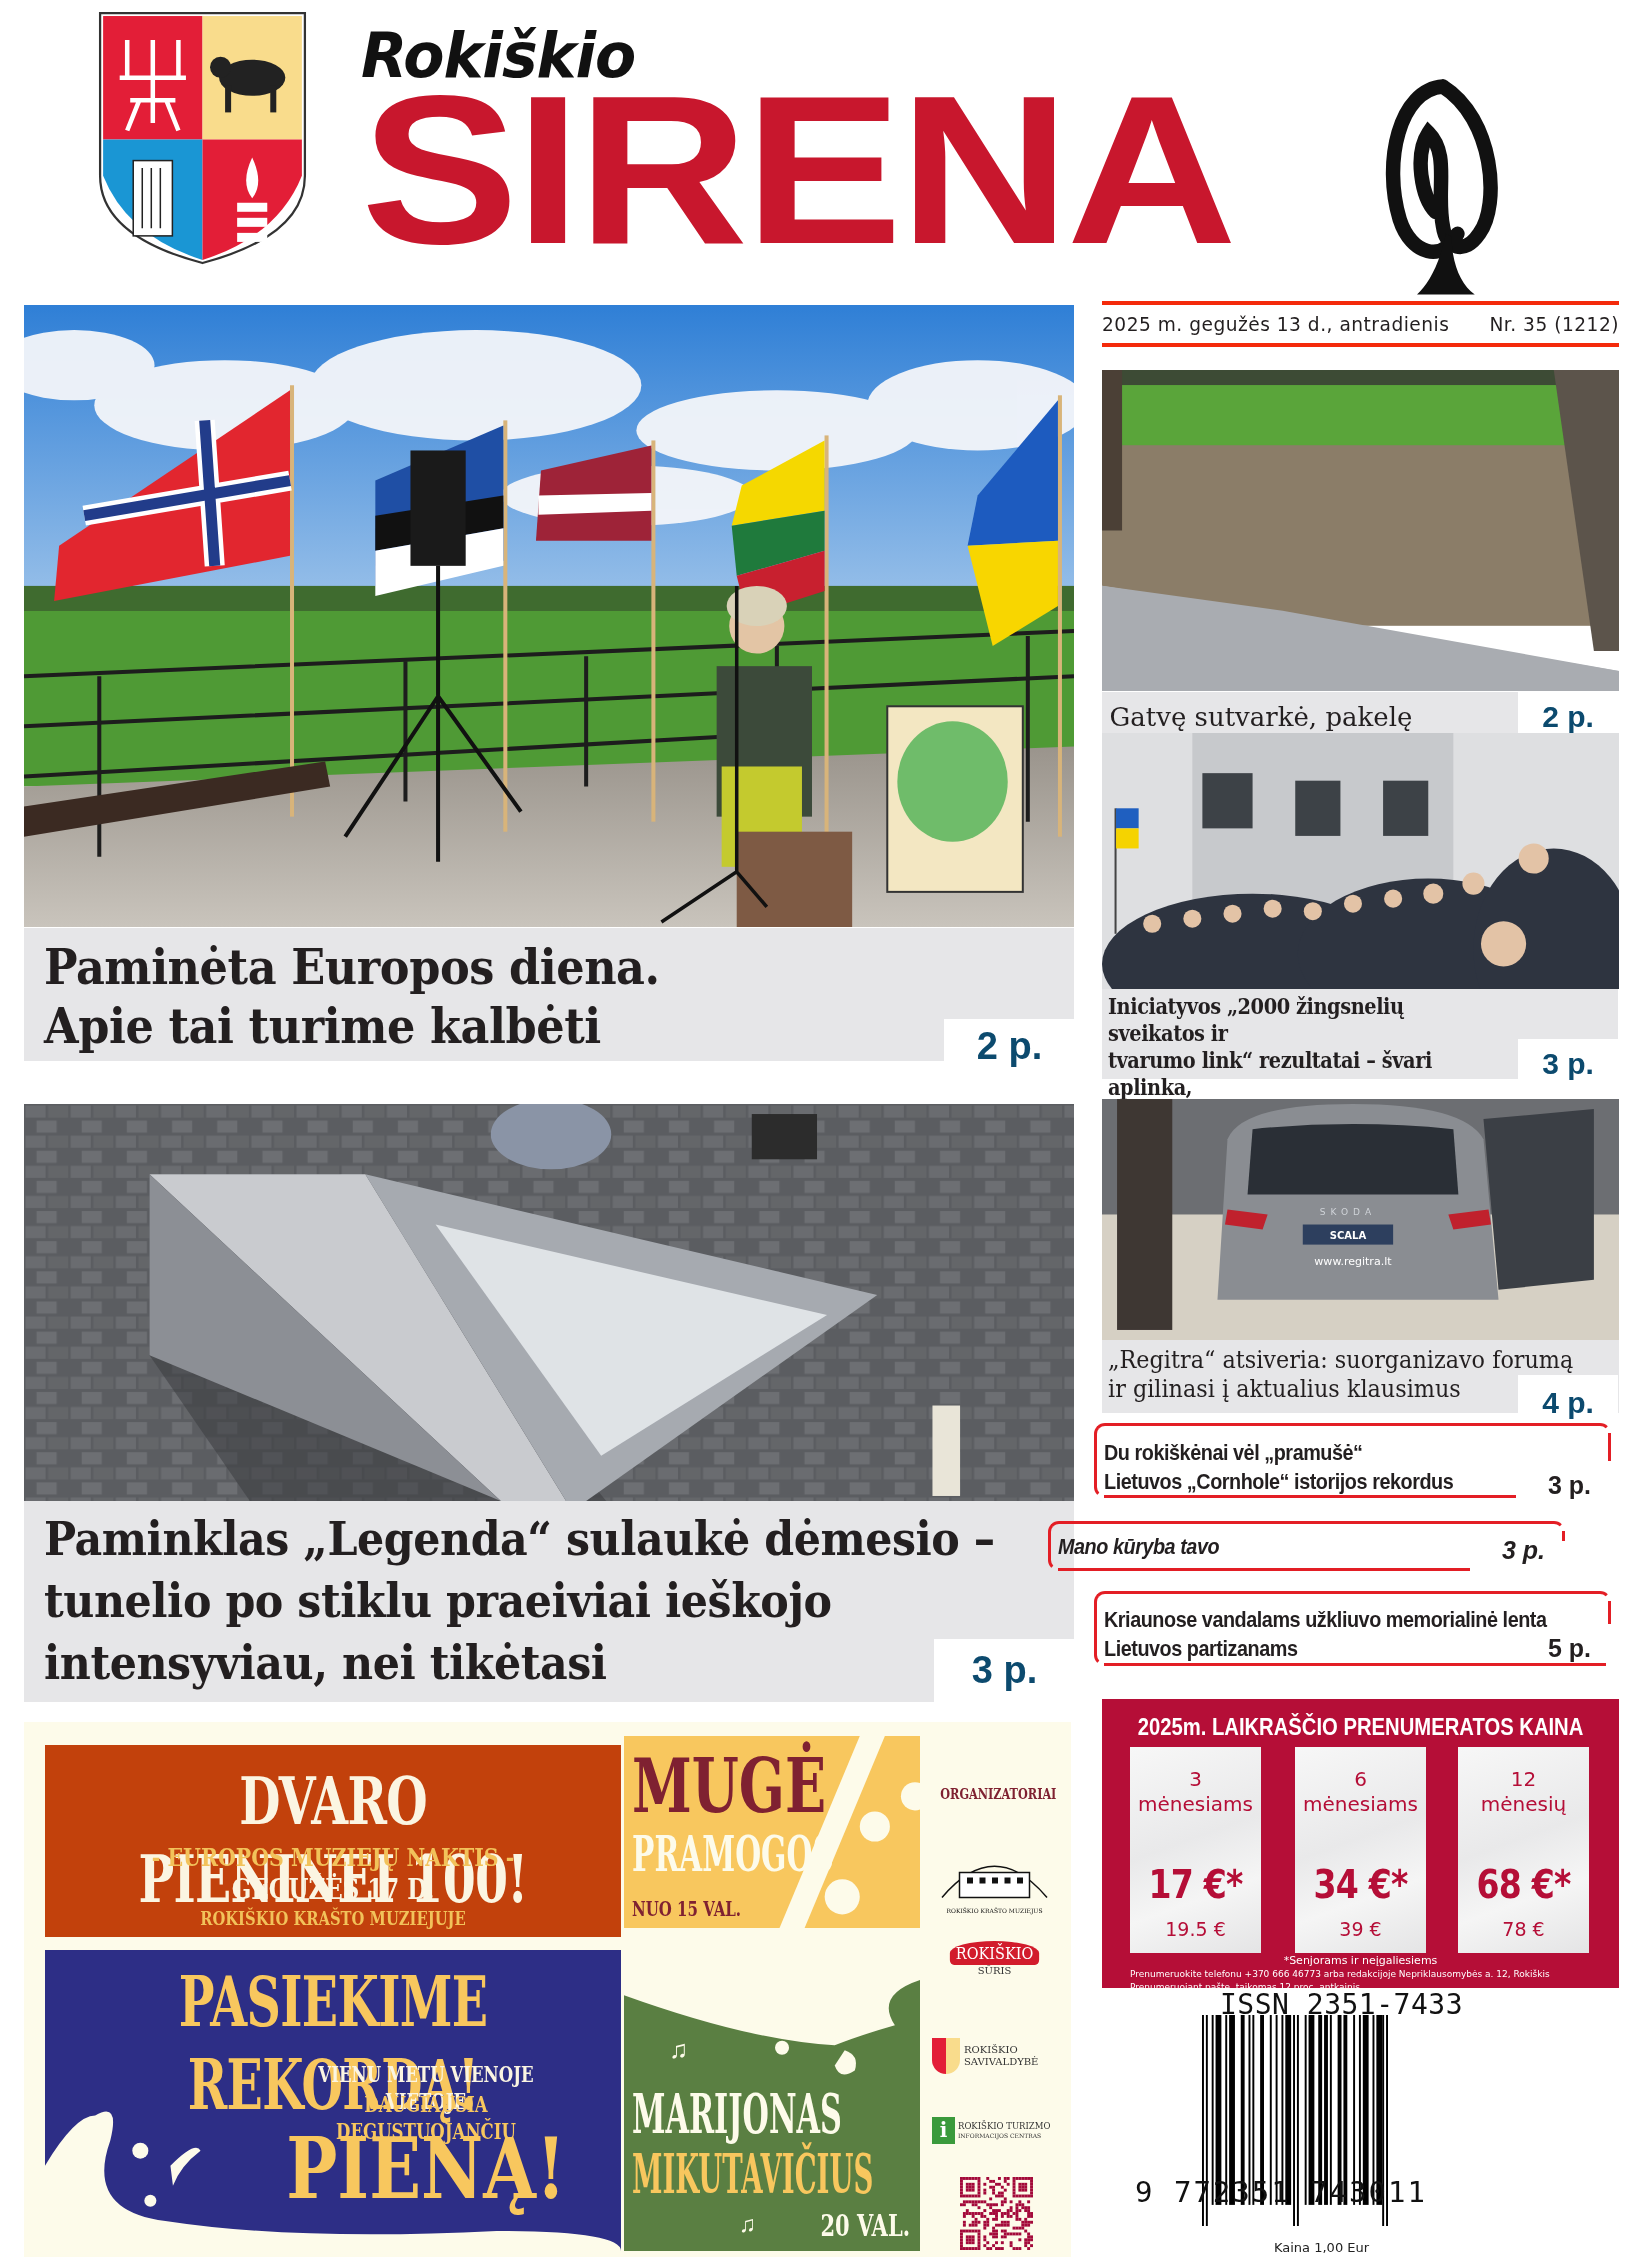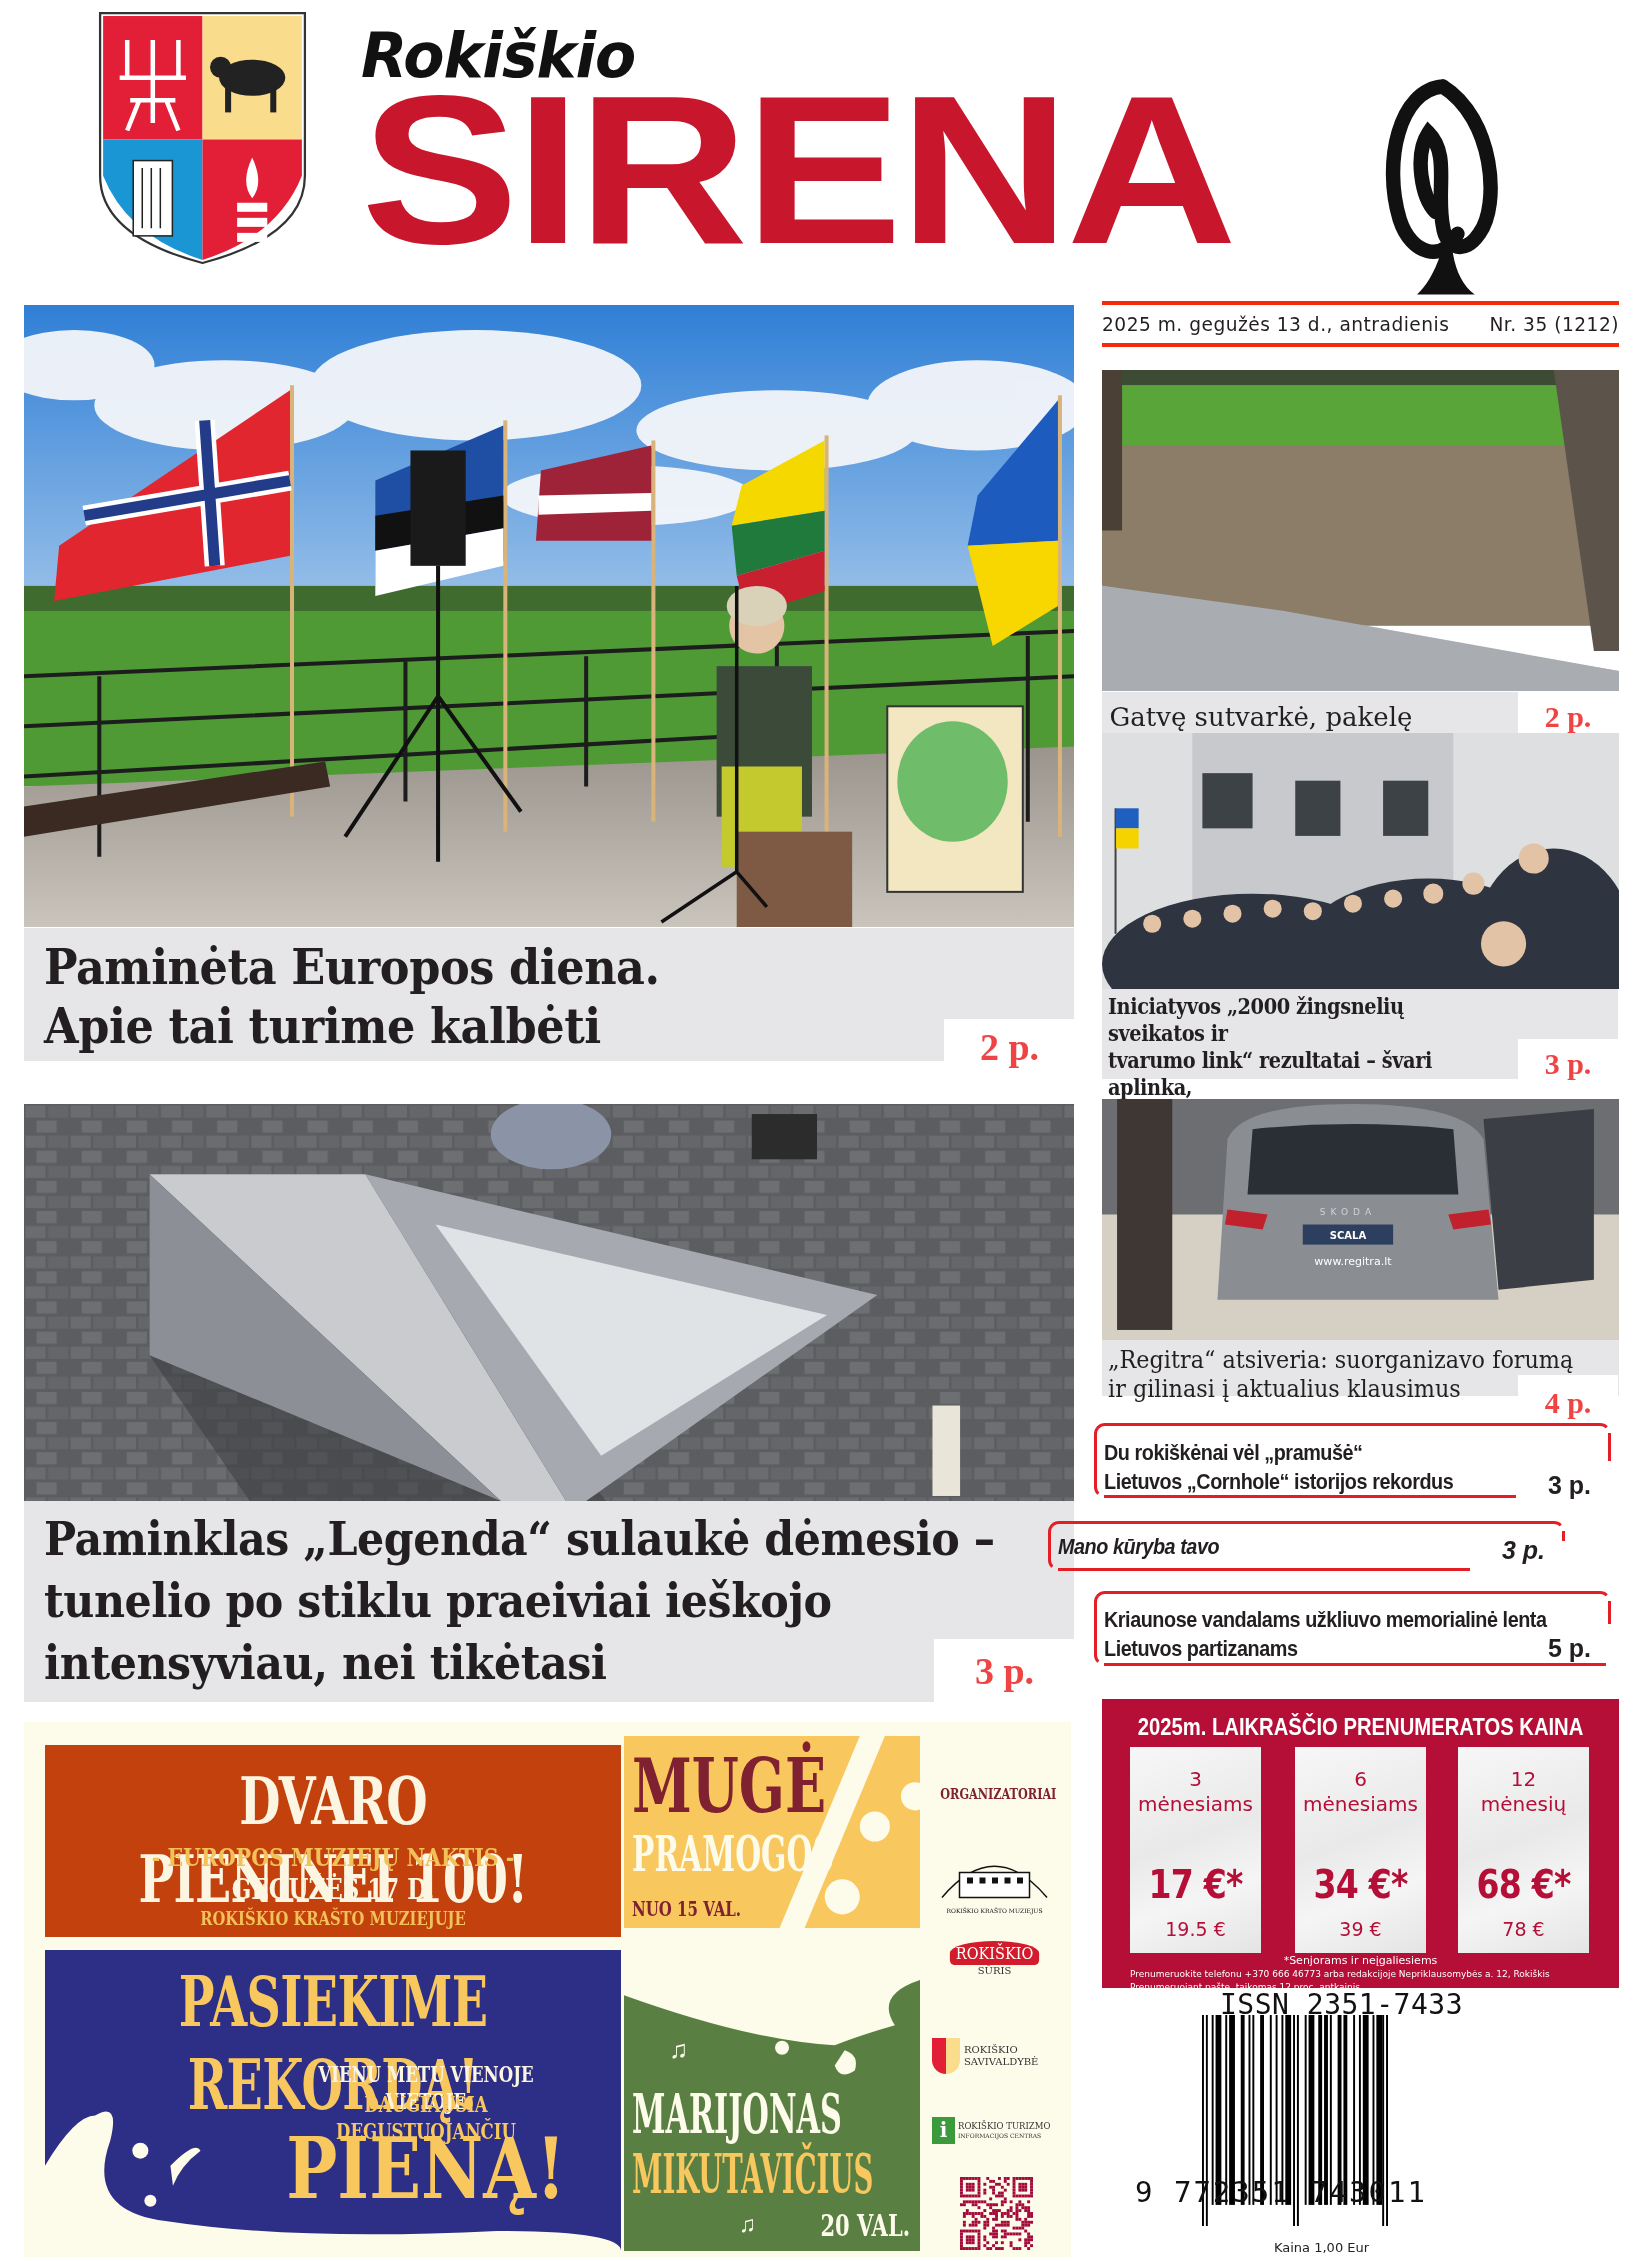--- a/index.html
+++ b/index.html
@@ -15,21 +15,21 @@
 
   
   .datebar { left: 1102px; top: 301px; width: 517px; height: 46px; border-top: 4px solid #f42a0b; border-bottom: 4px solid #f42a0b; display: flex; align-items: center; justify-content: space-between; font-family: "DejaVu Sans", sans-serif; font-size: 18.6px; color: #231f20; letter-spacing: 0.5px; }
 
   
   .photo { overflow: hidden; }
   .photo svg { width: 100%; height: 100%; display: block; }
 
   
   .cap { background: #e6e6e8; font-family: "DejaVu Serif", serif; font-weight: bold; color: #231f20; }
-  .pageref { background: #fff; font-family: Liberation Serif, serif; font-weight: bold; color: #ef4444; display: flex; align-items: center; justify-content: center; }
+  .pageref { background: #fff; font-family: Liberation Sans, sans-serif; font-weight: bold; color: #0c4a6e; display: flex; align-items: center; justify-content: center; }
 
   
   .teaser { border: 3px solid #e31e25; border-radius: 11px; border-right-color: transparent; border-bottom-color: transparent; }
   .teaser-line-b { height: 3px; background: #e31e25; }
   .teaser-text { font-family: "Liberation Sans", sans-serif; font-weight: bold; font-size: 22px; line-height: 29px; color: #231f20; letter-spacing: -0.5px; transform: scaleX(0.9); transform-origin: left; }
   .teaser-page { font-family: "Liberation Sans", sans-serif; font-weight: bold; font-size: 25px; color: #231f20; }
 
   
   .sub { left: 1102px; top: 1699px; width: 517px; height: 289px; background: #b50e37; color: #fff; }
   .sub-title { position: absolute; left: 0; right: 0; top: 15px; text-align: center; font-family: "Liberation Sans", sans-serif; font-weight: bold; font-size: 23px; transform: scaleX(0.88); }
@@ -259,21 +259,21 @@
     <path d="M300 60 Q500 40 700 60 L710 190 L290 190 Z" fill="#2a2f36"></path>
     <rect x="400" y="250" width="180" height="40" fill="#2d3f5e"></rect>
     <text x="490" y="278" font-family="DejaVu Sans, sans-serif" font-size="20" fill="#fff" text-anchor="middle" font-weight="bold">SCALA</text>
     <text x="490" y="232" font-family="DejaVu Sans, sans-serif" font-size="18" fill="#cfd3d8" text-anchor="middle" letter-spacing="10">SKODA</text>
     <text x="500" y="330" font-family="DejaVu Sans, sans-serif" font-size="22" fill="#fff" text-anchor="middle">www.regitra.lt</text>
     <path d="M250 220 L330 230 L320 260 L245 250 Z M770 220 L690 230 L700 260 L775 250 Z" fill="#c0212d"></path>
     <rect x="30" y="0" width="110" height="460" fill="#3e3733"></rect>
     <path d="M760 40 L980 20 L980 360 L790 380 Z" fill="#3b3f45"></path>
   </svg>
 </div>
-<div class="abs cap" style="left:1102px;top:1340px;width:517px;height:56px;font-size:24px;line-height:29px;padding:6px 0 0 6px;font-weight:normal;">
+<div class="abs cap" style="left:1102px;top:1340px;width:517px;height:73px;font-size:24px;line-height:29px;padding:6px 0 0 6px;font-weight:normal;">
   <div style="transform:scaleX(0.93);transform-origin:left;">
     <div>„Regitra“ atsiveria: suorganizavo forumą</div>
     <div>ir gilinasi į aktualius klausimus</div>
   </div>
 </div>
 <div class="abs pageref" style="left:1518px;top:1375px;width:100px;height:55px;font-size:30px;">4 p.</div>
 
 <div class="abs" style="left:1094px;top:1423px;width:517px;height:75px;">
   <div class="teaser" style="position:absolute;left:0;top:0;width:517px;height:75px;"></div>
   <div style="position:absolute;right:0;top:10px;width:3px;height:28px;background:#e31e25;"></div>

